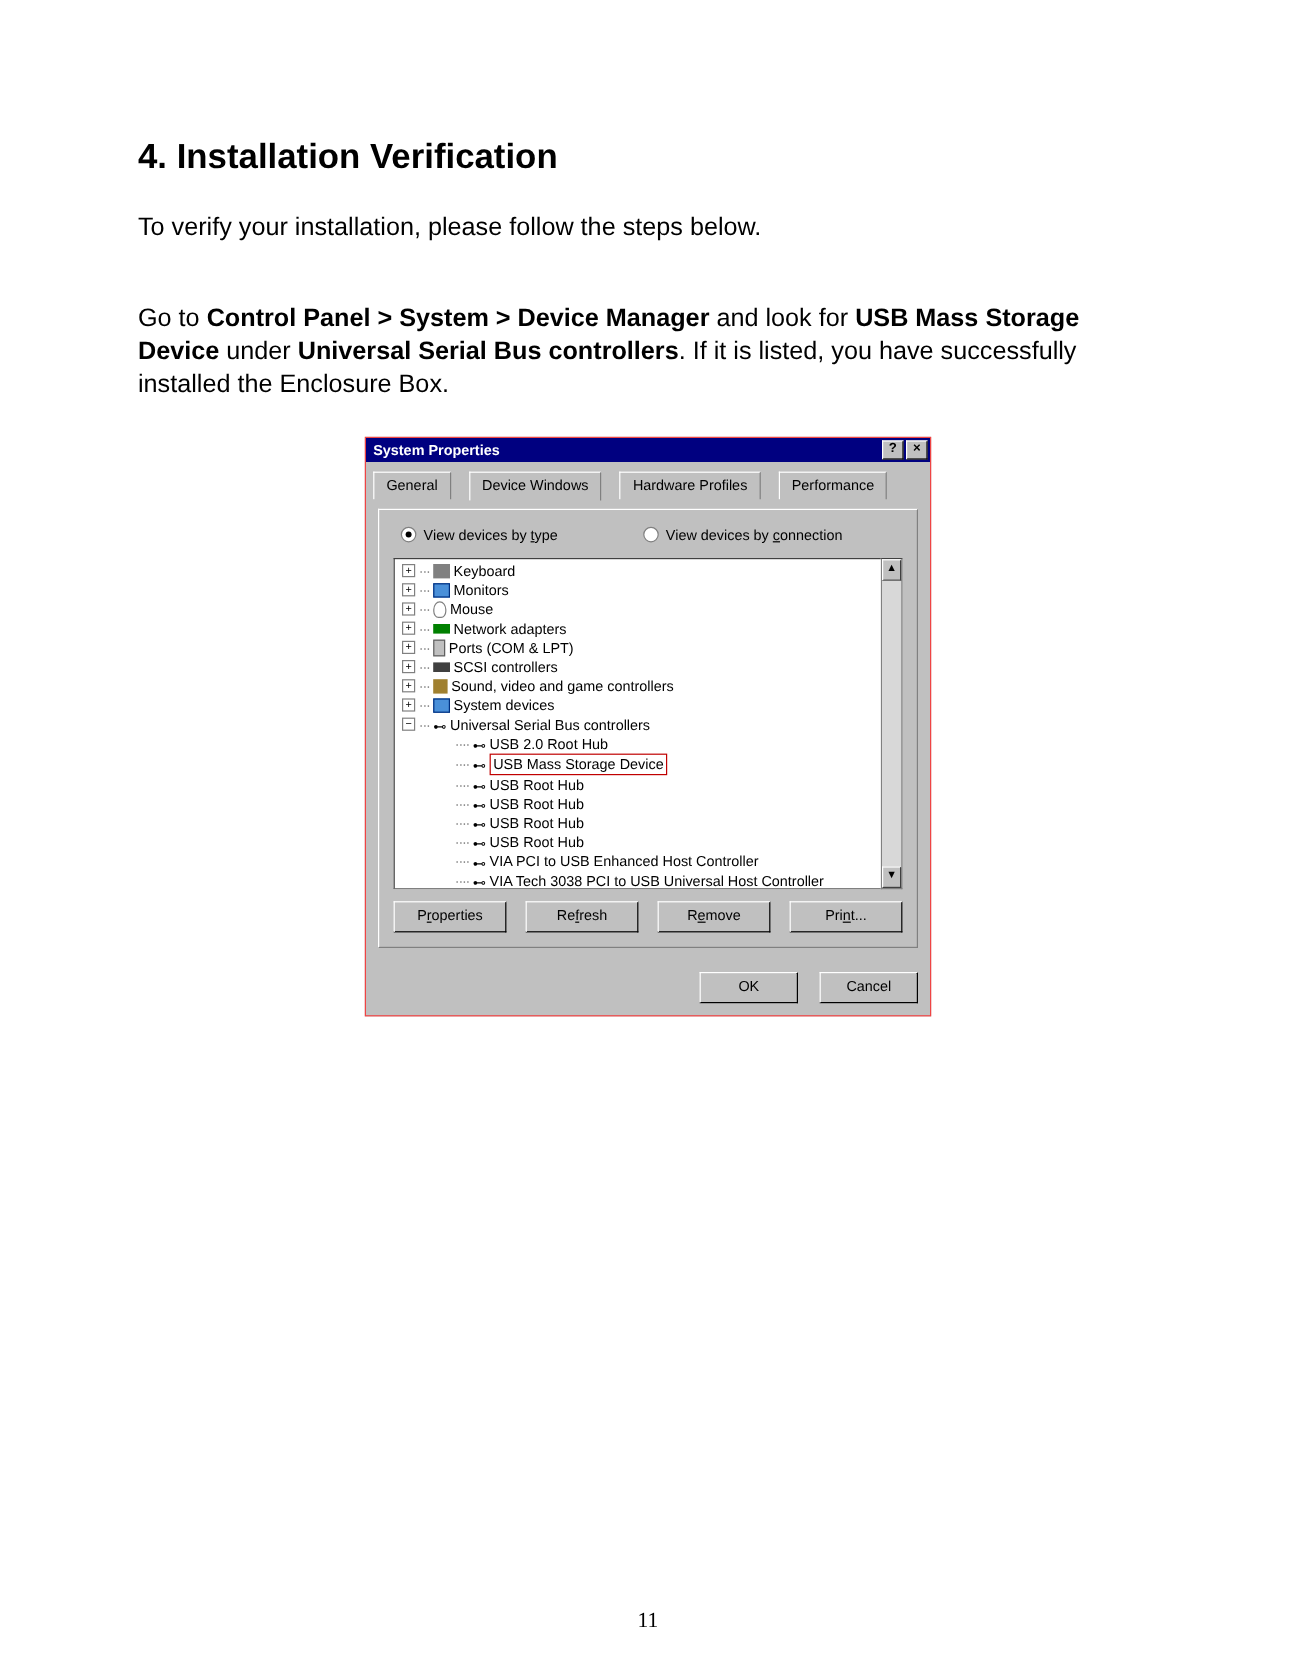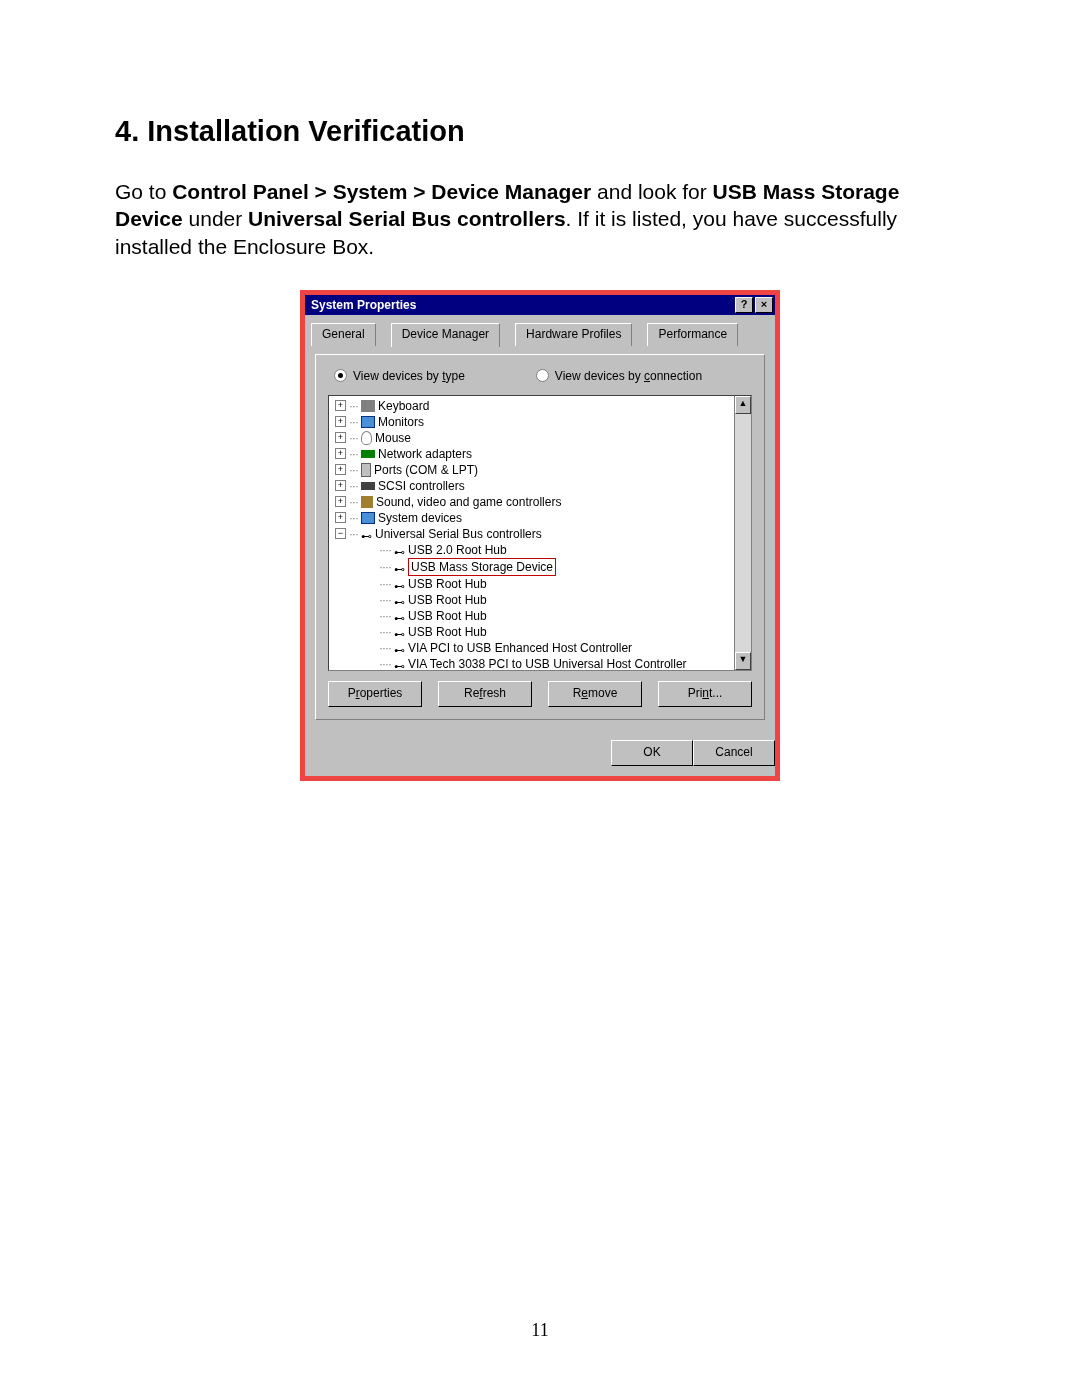--- a/index.html
+++ b/index.html
@@ -39,21 +39,21 @@
   p.body-para b { font-weight: bold; }
 
   
   .dialog-wrap {
     display: flex;
     justify-content: center;
   }
   .dialog {
     width: 470px;
     background: #c0c0c0;
-    border: 5px solid #ef4444;
+    border: 1px solid #ef4444;
     font-family: "MS Sans Serif", Tahoma, Arial, sans-serif;
     font-size: 12px;
   }
   .titlebar {
     background: #000080;
     color: #fff;
     font-weight: bold;
     font-size: 12px;
     padding: 2px 2px 2px 6px;
     display: flex;
@@ -181,54 +181,55 @@
     margin-top:10px;
   }
   .win-btn {
     width: 92px; height:24px;
     background:#c0c0c0;
     border:1px solid #000;
     border-top-color:#fff; border-left-color:#fff;
     font-size:12px; text-align:center; line-height:22px;
   }
   .dlg-footer {
-    display:flex; justify-content:flex-end; gap:0;
-    padding: 10px 0 10px 0;
+    display:flex; justify-content:flex-end; gap:18px;
+    padding: 10px 10px 10px 0;
   }
   .dlg-footer .win-btn { width:80px; }
 
   .page-number {
     position:absolute;
-    bottom:56px;
+    bottom:36px;
     left:0; right:0;
     text-align:center;
     font-family: "Times New Roman", serif;
     font-size:18px;
   }
 </style>
 </head>
 <body>
 
 <div class="page">
   <h1 class="section-heading">4. Installation Verification</h1>
+  <p class="intro">To verify your installation, please follow the steps below.</p>
   <p class="body-para">
     <span>Go to </span><b>Control Panel &gt; System &gt; Device Manager</b><span> and look for </span><b>USB Mass Storage Device</b><span> under </span><b>Universal Serial Bus controllers</b><span>. If it is listed, you have successfully installed the Enclosure Box.</span>
   </p>
 
   <div class="dialog-wrap">
     <div class="dialog">
       <div class="titlebar">
         <span class="titlebar-text">System Properties</span>
         <span class="titlebar-btn">?</span>
         <span class="titlebar-btn">×</span>
       </div>
 
       <div class="tabs-row">
         <div class="tab">General</div>
-        <div class="tab active">Device Manager</div>
+        <div class="tab active">Device Windows</div>
         <div class="tab">Hardware Profiles</div>
         <div class="tab">Performance</div>
       </div>
 
       <div class="dialog-body">
         <div class="tab-panel">
           <div class="radio-row">
             <div class="radio-opt">
               <span class="radio-dot">
                   <span class="fill"></span>

